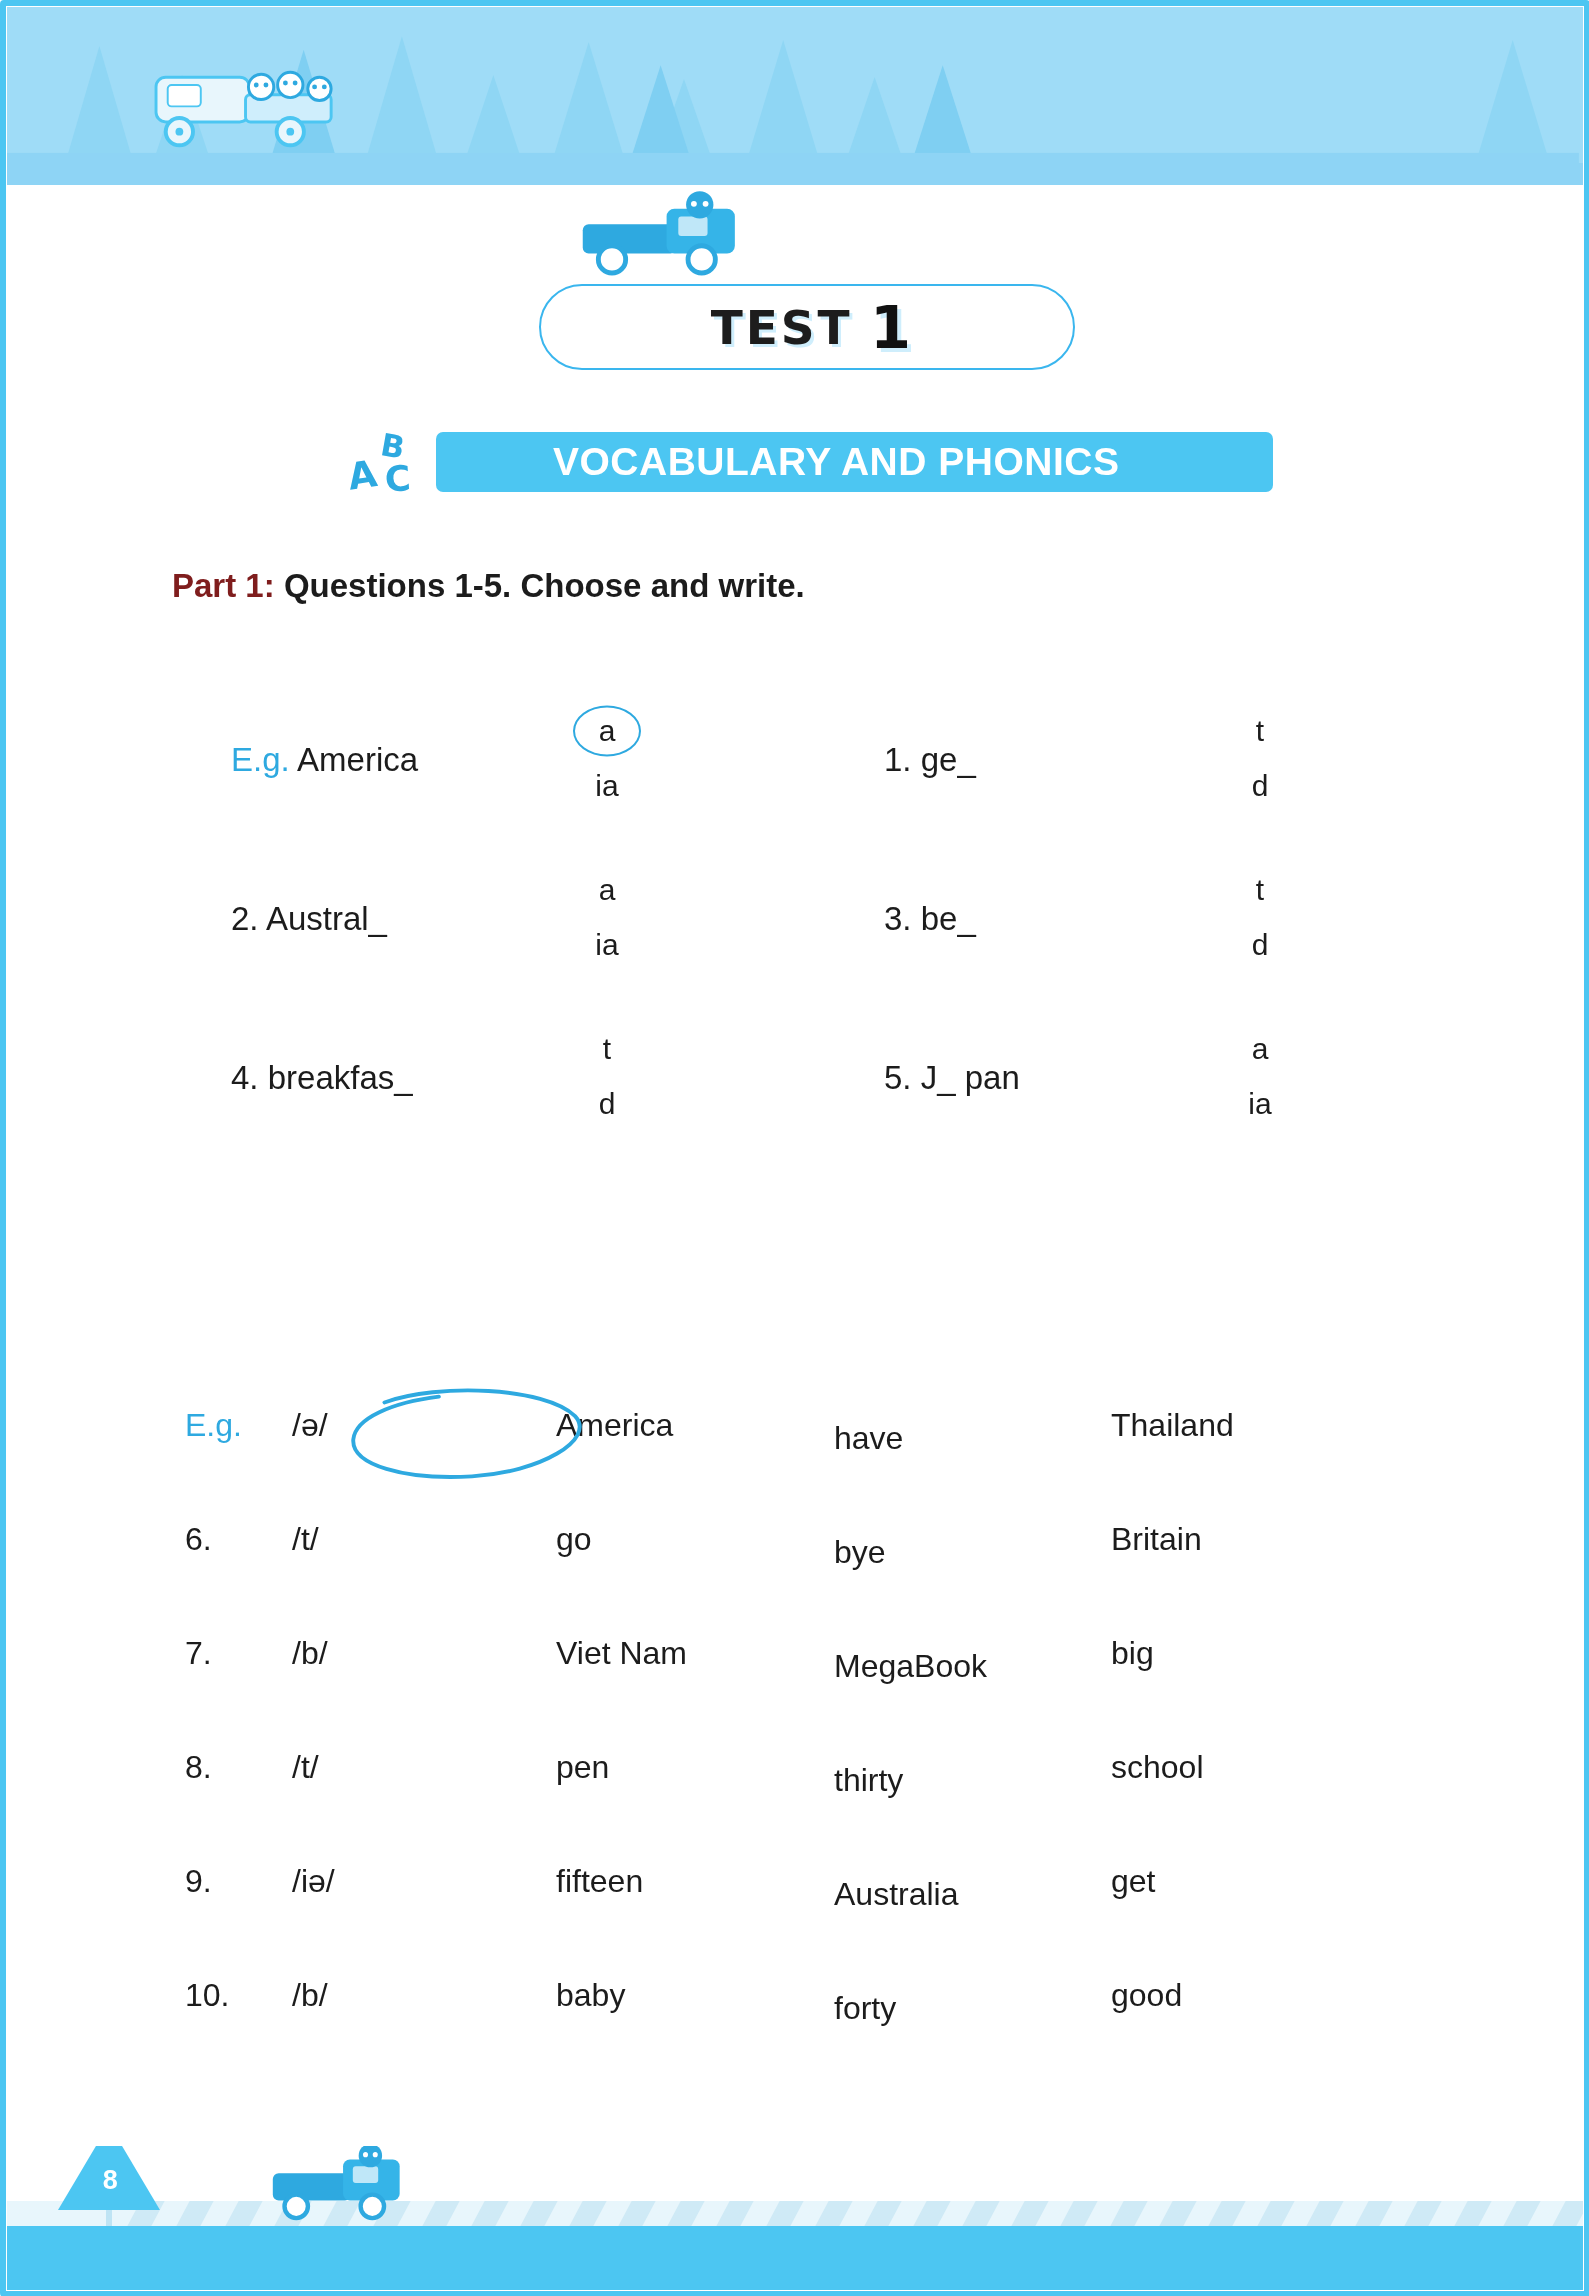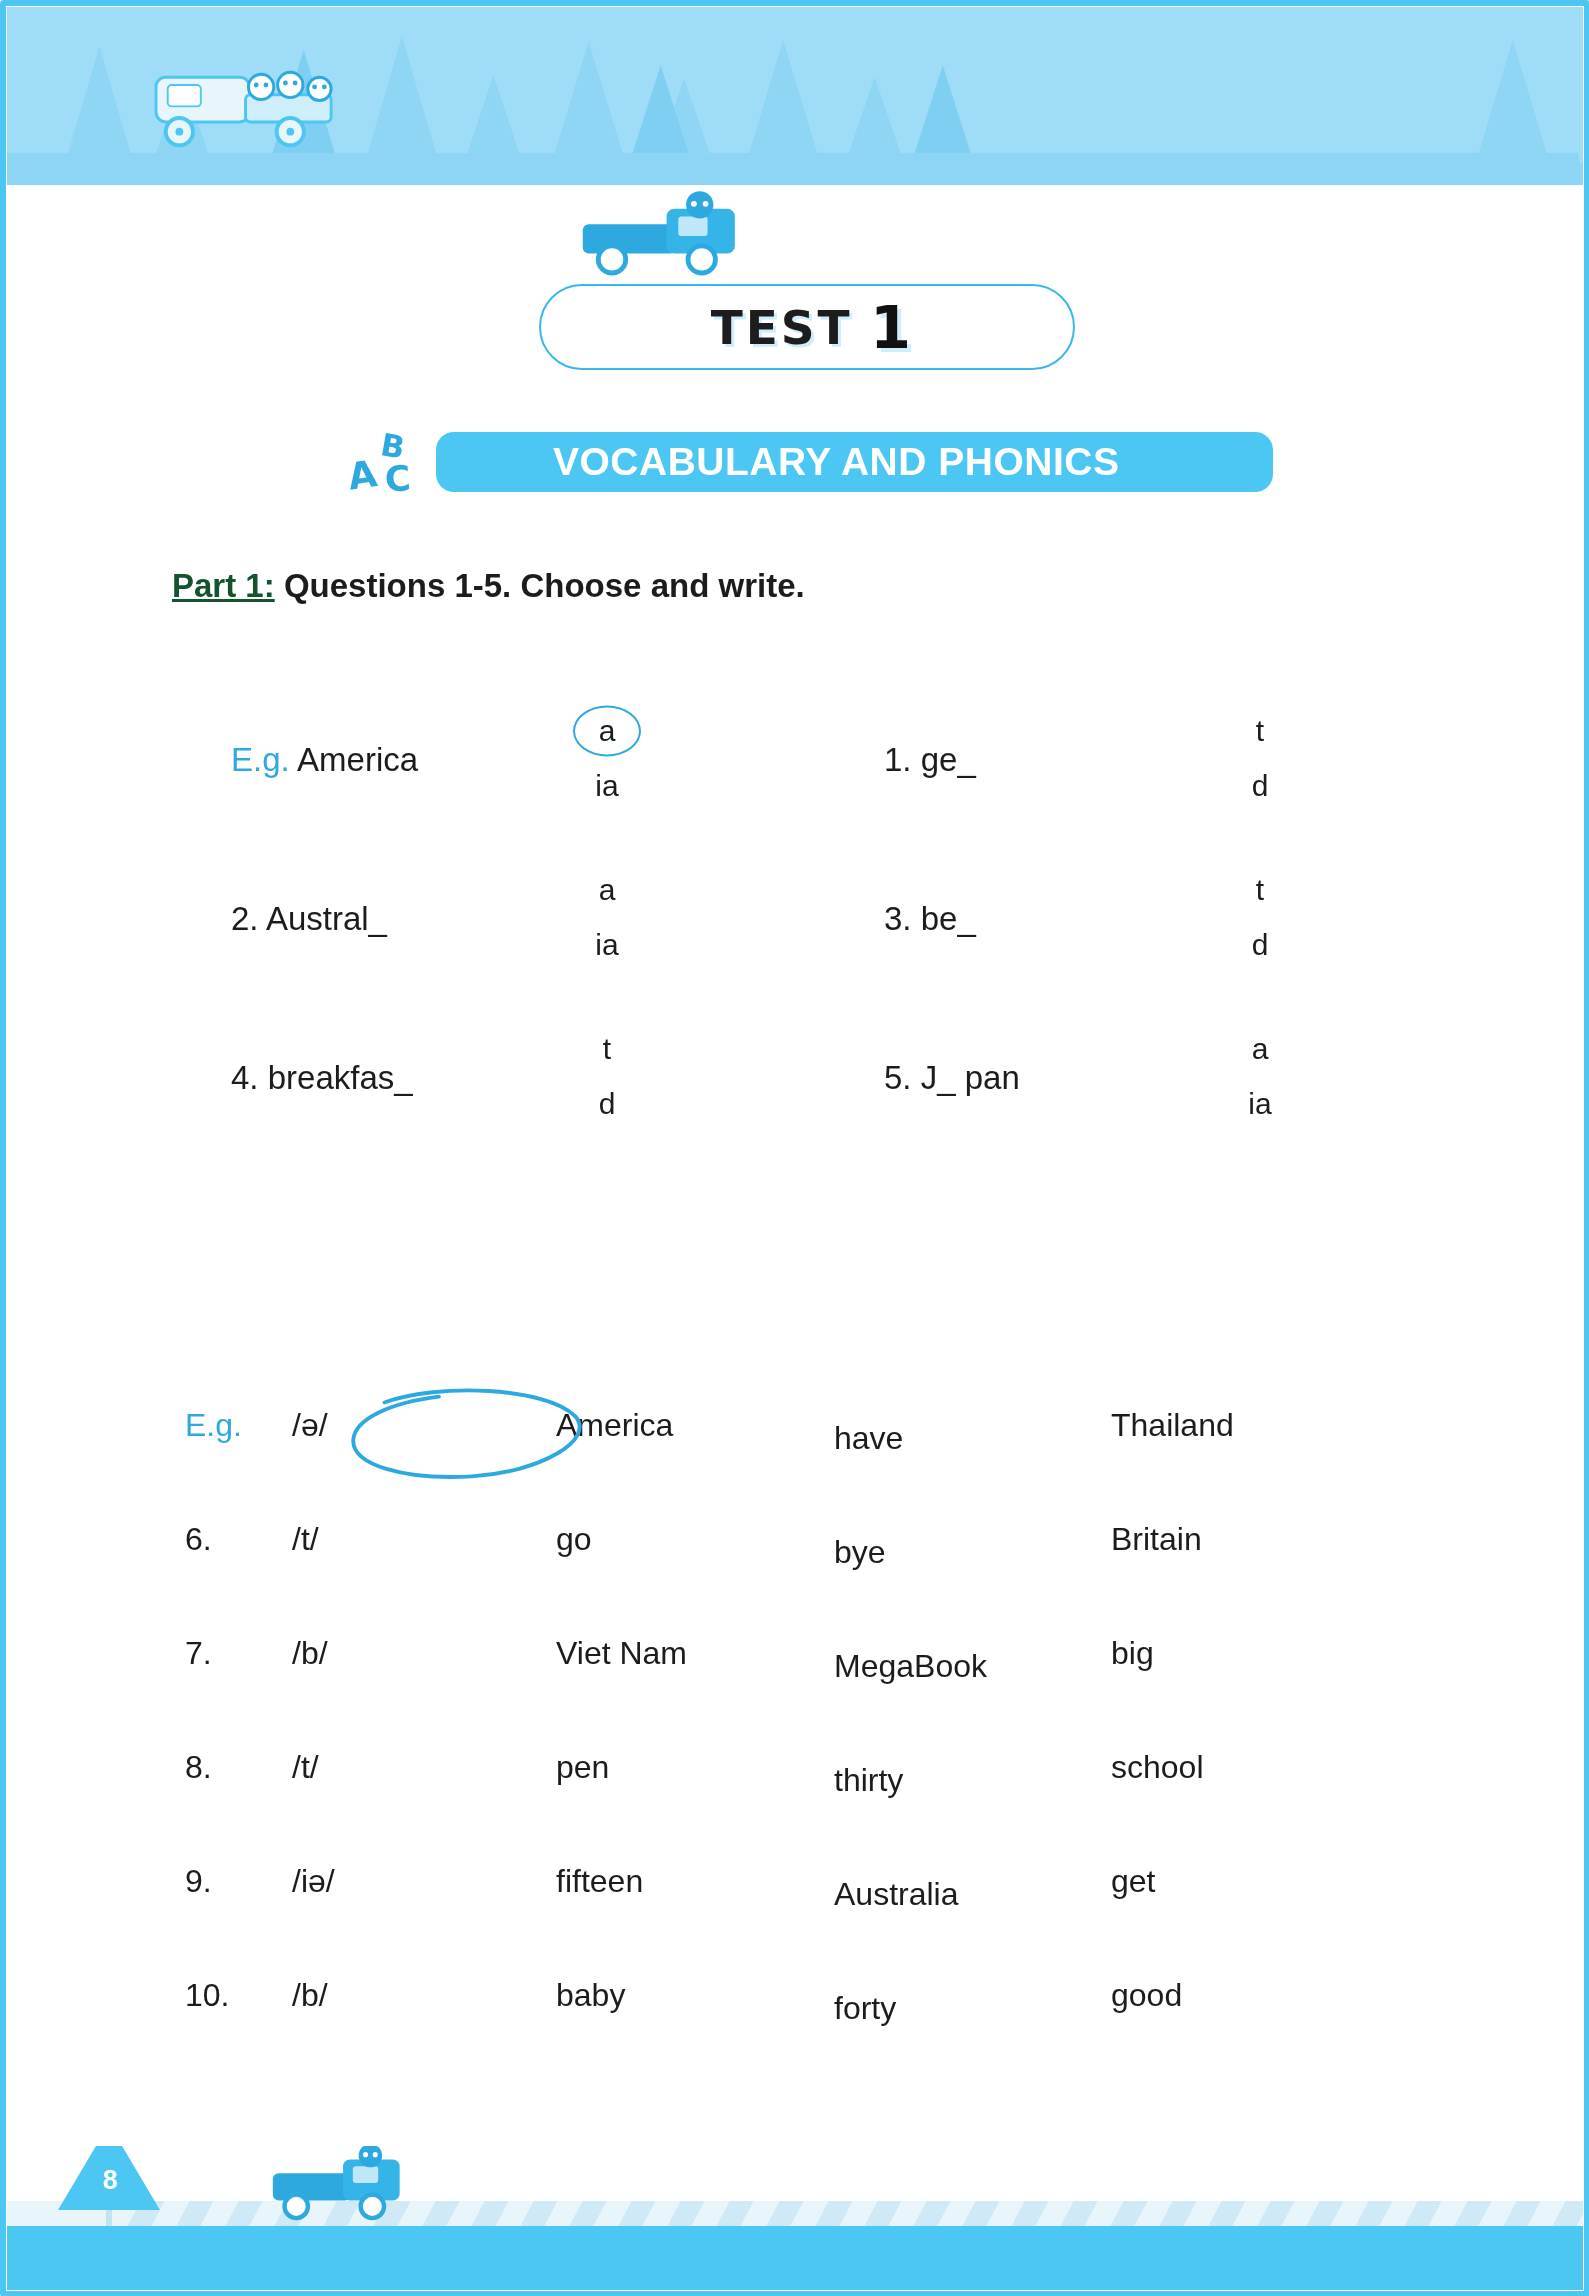--- a/index.html
+++ b/index.html
@@ -138,21 +138,21 @@
   }
 
   
   .section-banner {
     position: absolute;
     left: 436px;
     top: 432px;
     width: 837px;
     height: 60px;
     background: #4cc6f2;
-    border-radius: 18px;
+    border-radius: 7px;
     display: flex;
     align-items: center;
   }
   .section-banner .label {
     color: #ffffff;
     font-size: 39px;
     font-weight: bold;
     letter-spacing: 0.5px;
     margin-left: 117px;
   }
@@ -176,21 +176,21 @@
   
   .part {
     position: absolute;
     left: 172px;
     right: 146px;
     font-size: 33px;
     font-weight: bold;
     color: #1c1c1c;
     line-height: 1.33;
   }
-  .part .part-tag { color: #14532d; text-decoration: underline; }
+  .part .part-tag { color: #7f1d1d; }
   #part1 { top: 564px; }
   #part2 { top: 1237px; }
 
   
   .p1-grid {
     position: absolute;
     left: 172px;
     top: 692px;
     width: 1268px;
   }

